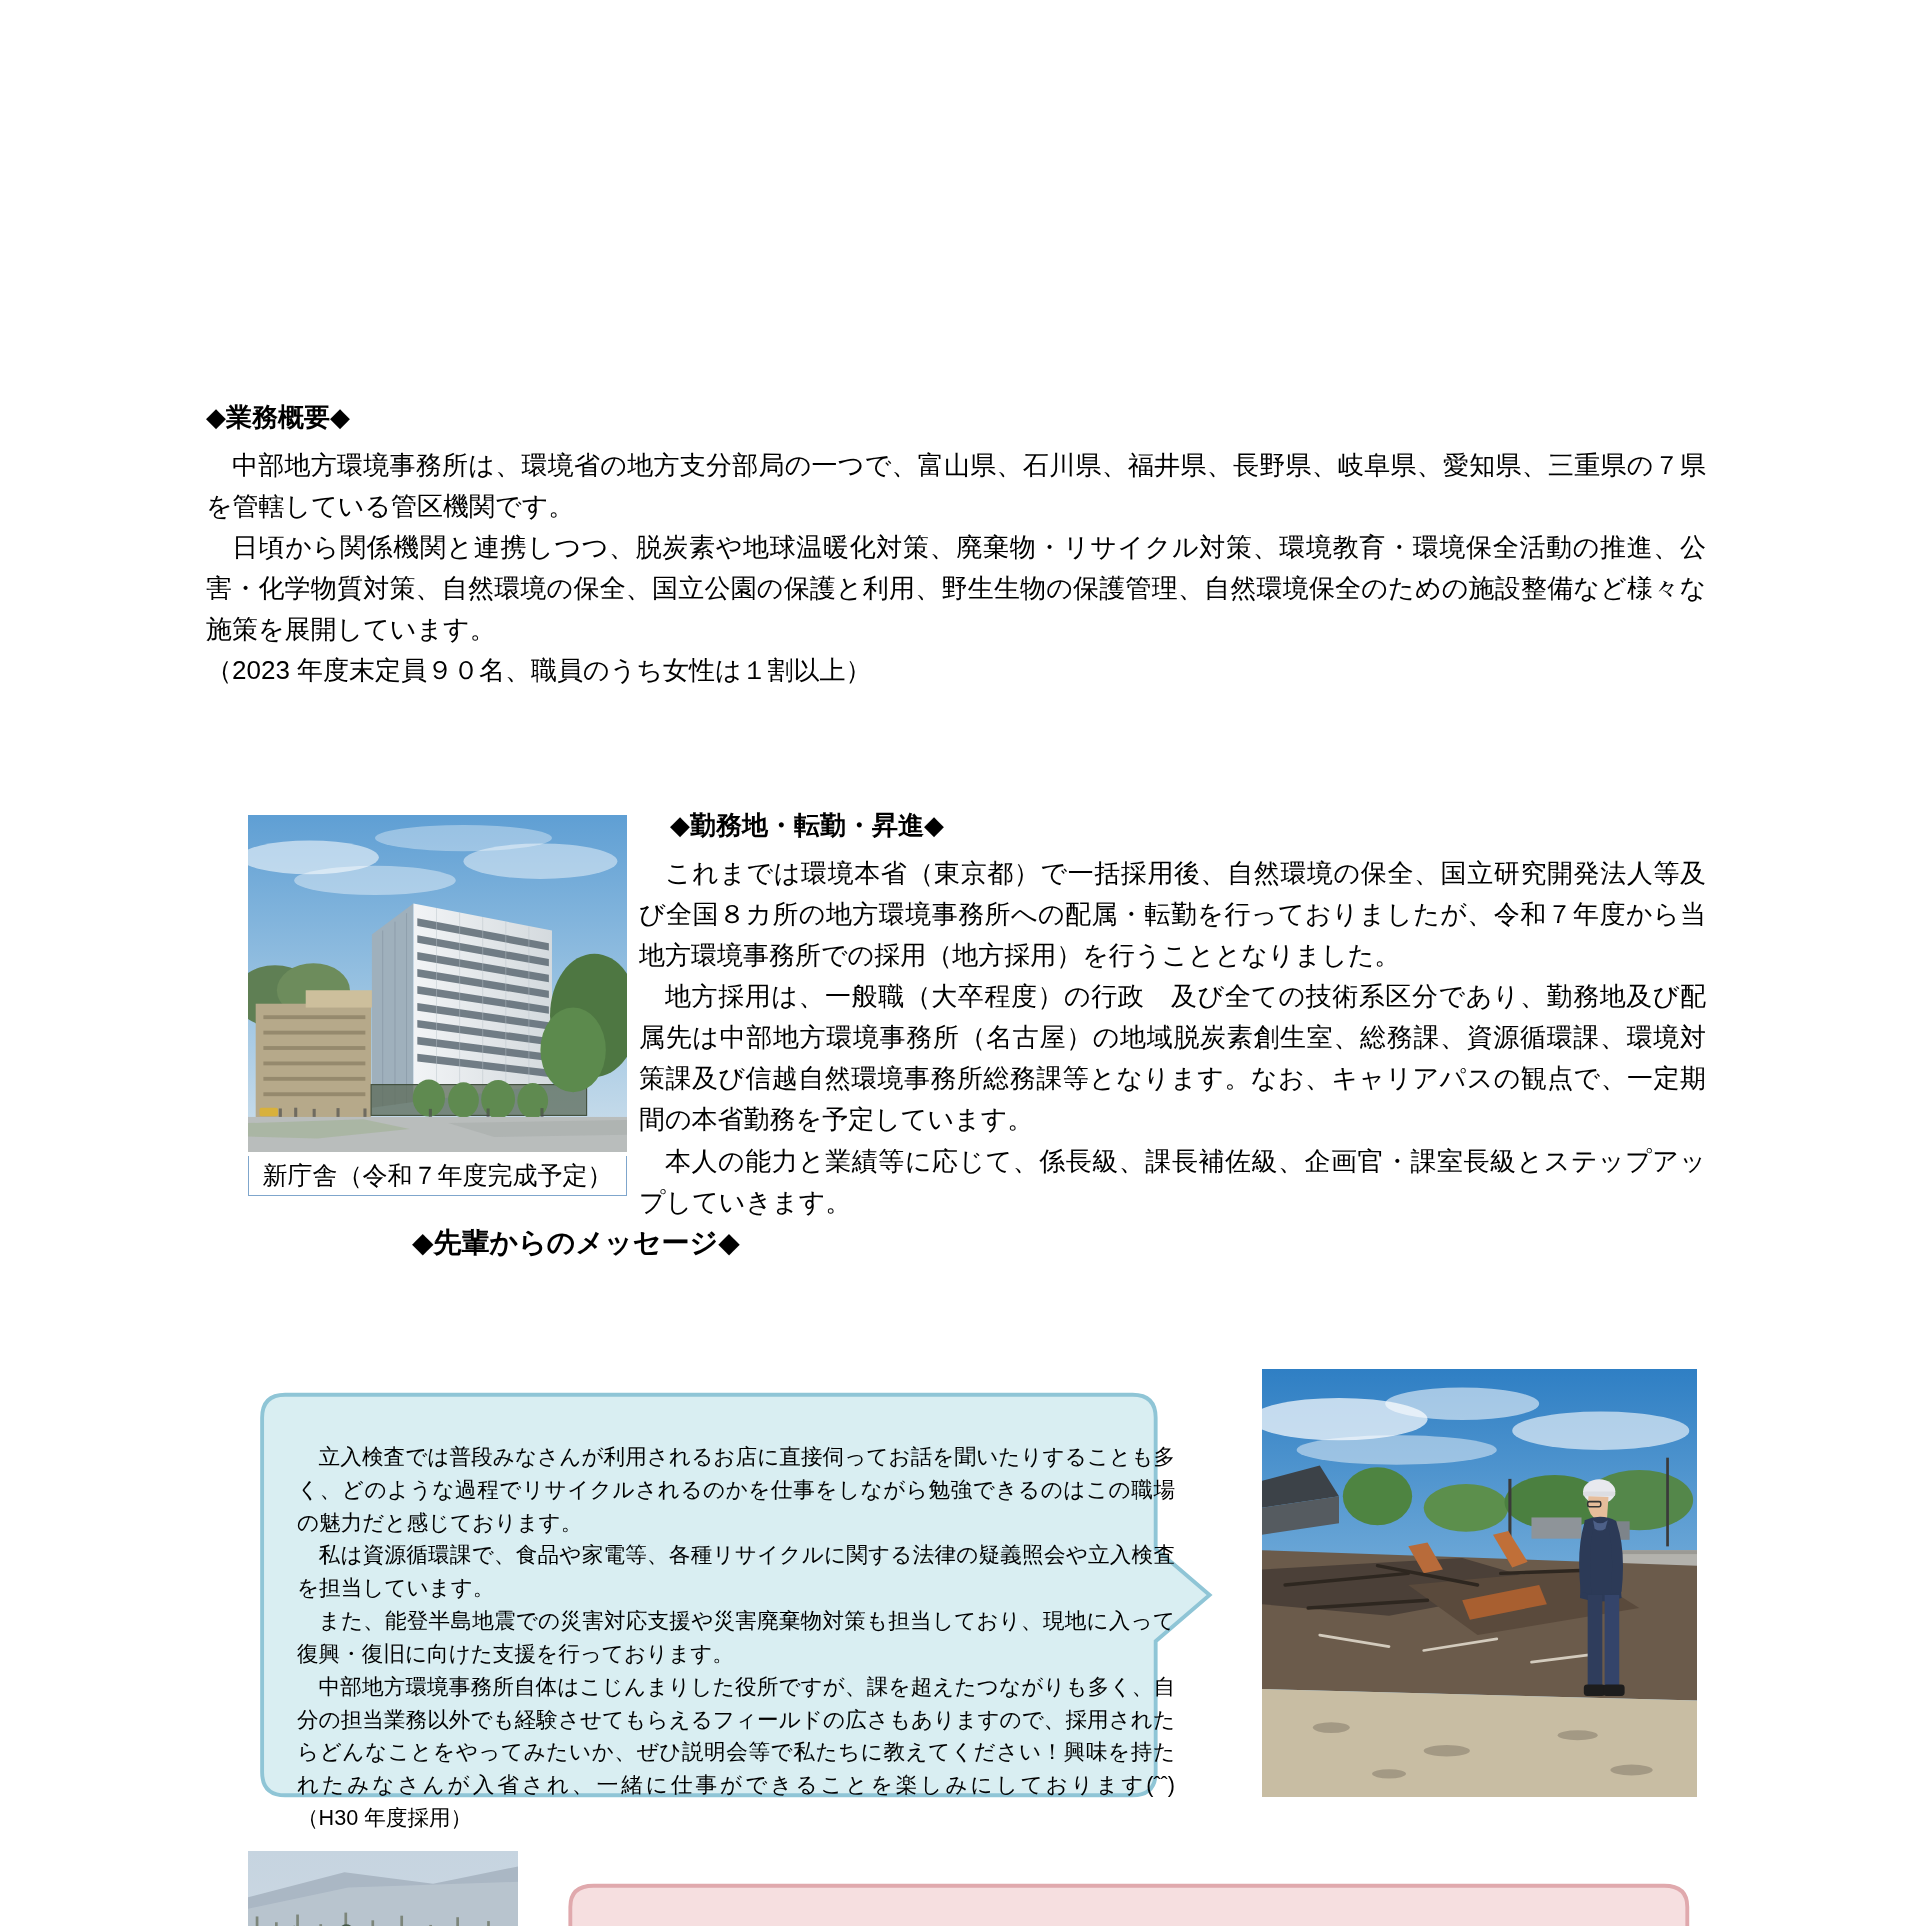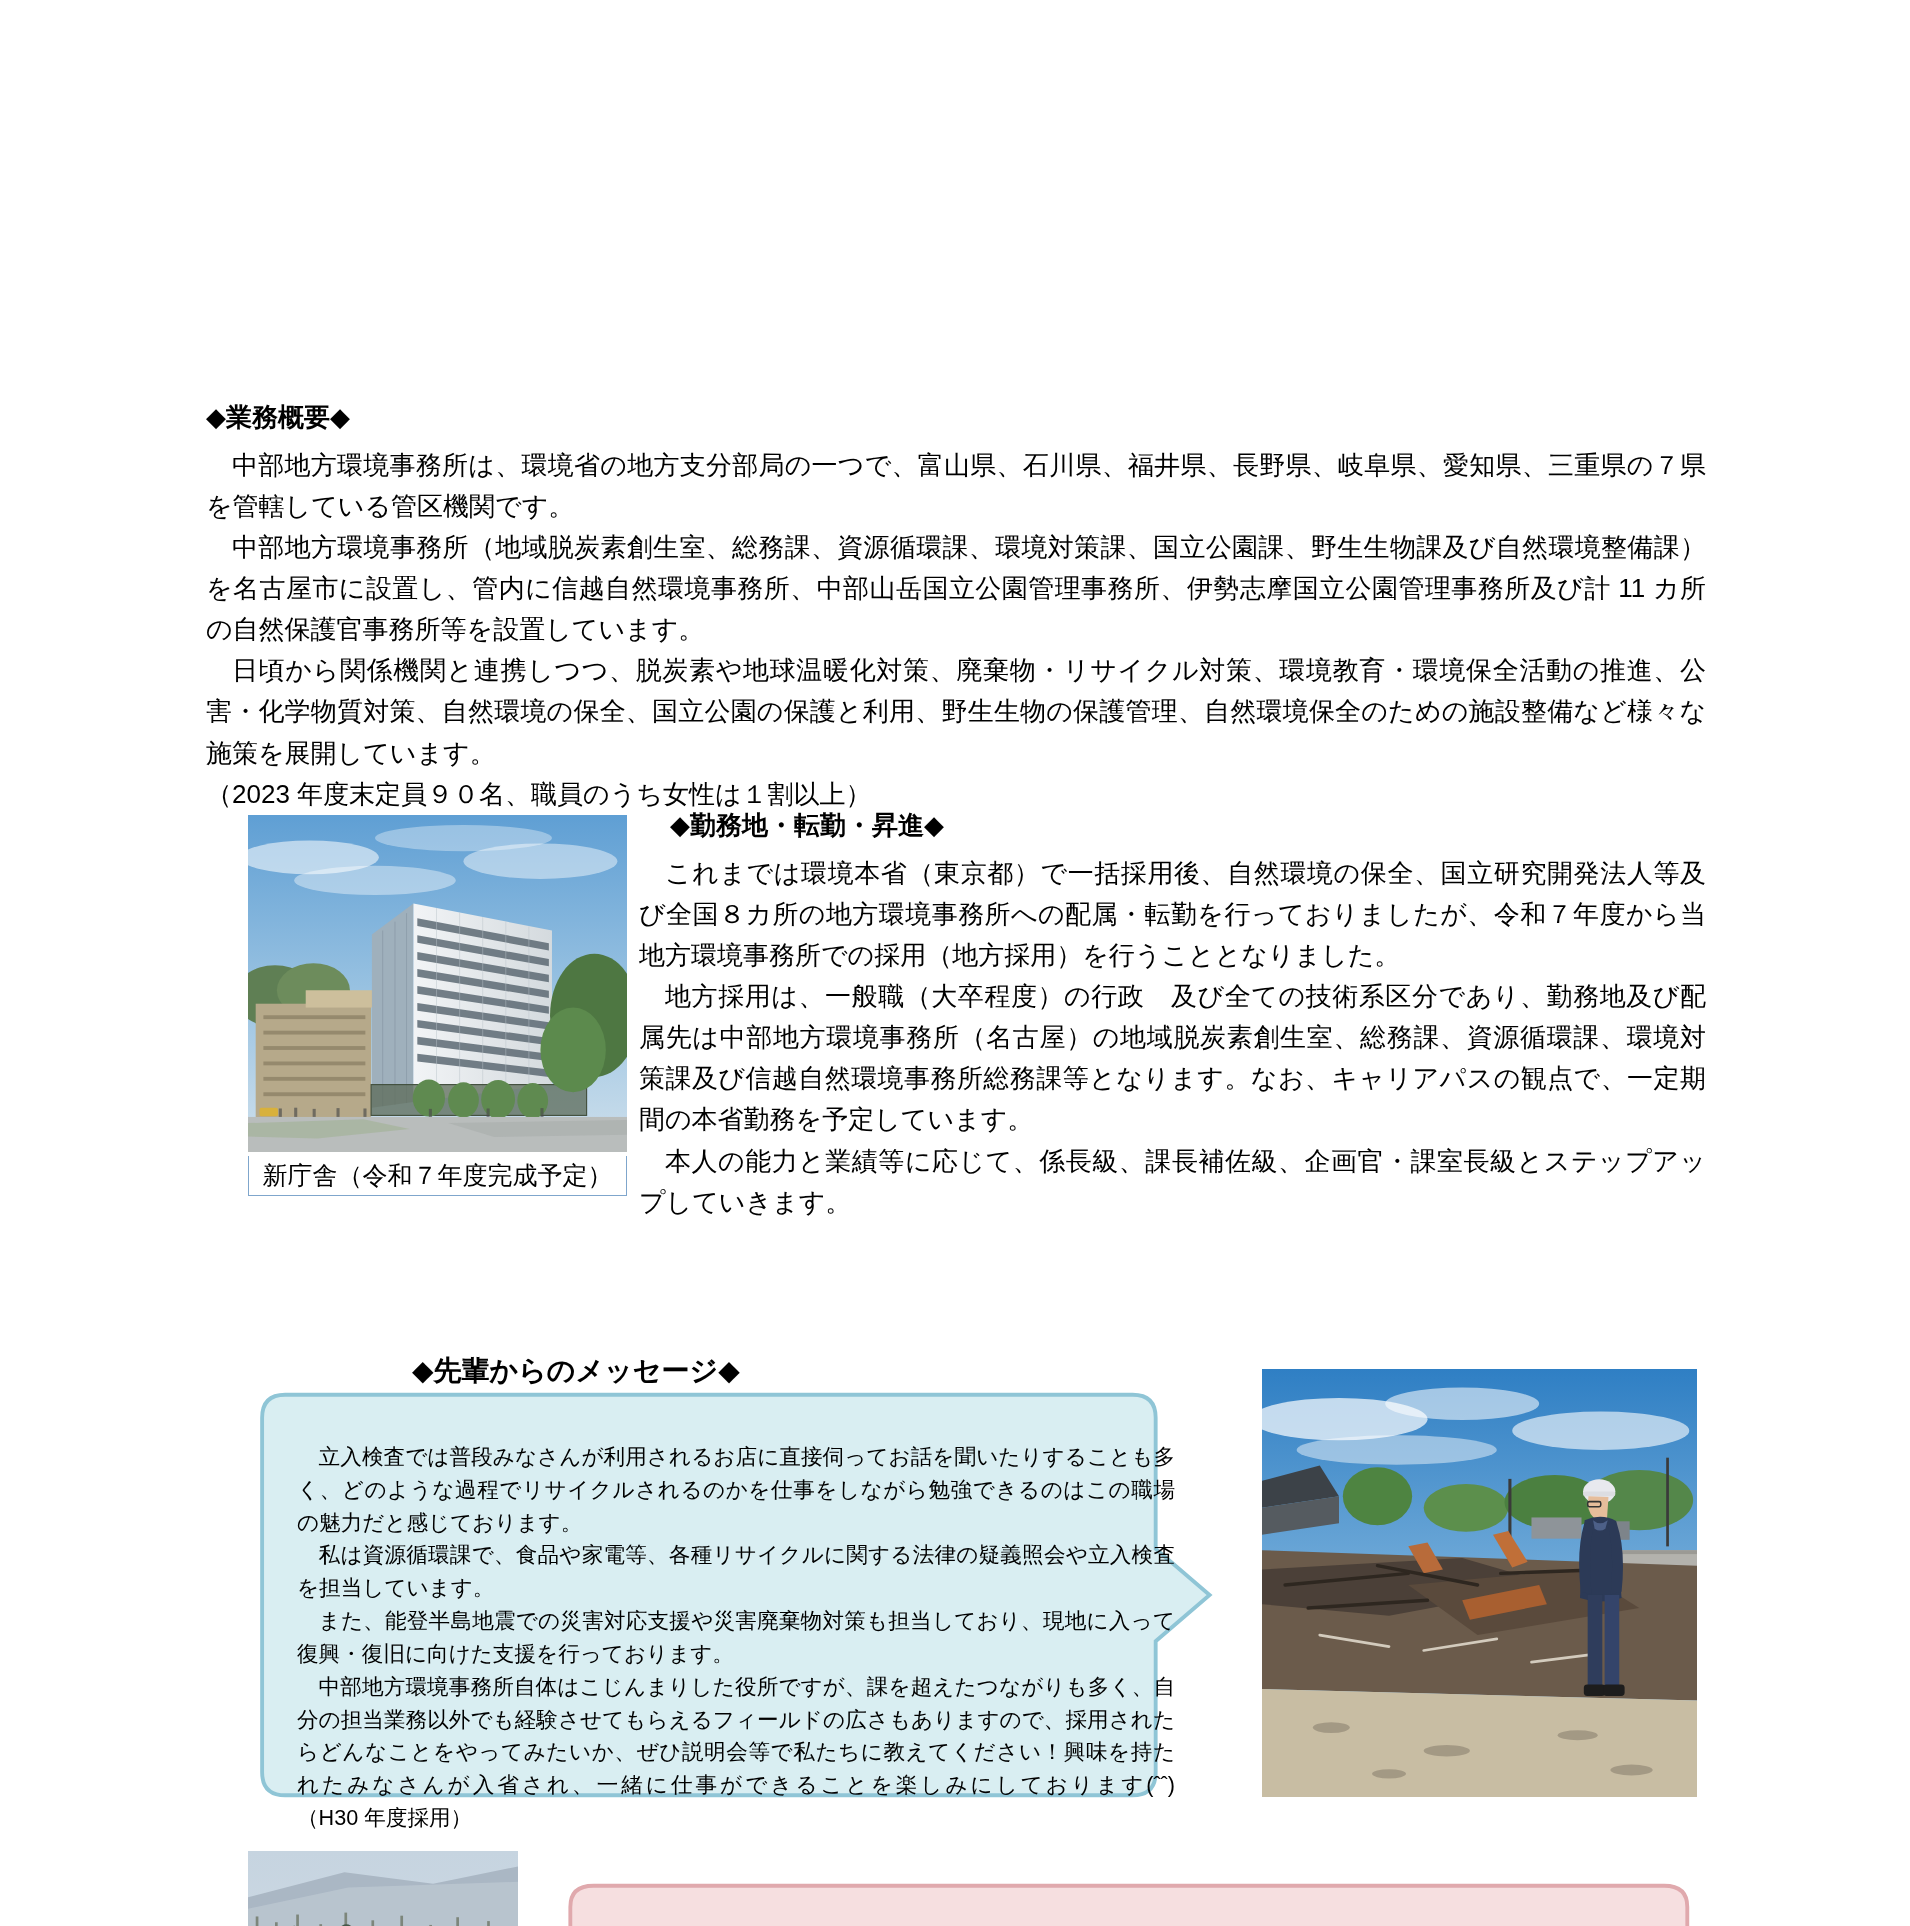--- a/index.html
+++ b/index.html
@@ -117,21 +117,21 @@
   #work-text {
     left: 639px;
     top: 853px;
     width: 1067px;
   }
 
   
   #message-heading {
     position: absolute;
     left: 412px;
-    top: 1353px;
+    top: 1225px;
     font-size: 28px;
   }
 
   
   .bubble {
     position: absolute;
     box-sizing: border-box;
     font-size: 21.6px;
     line-height: 1.52;
     text-align: justify;
@@ -194,21 +194,20 @@
 </head>
 <body>
 
 <div class="page">
 
 
   <div class="sec-heading" id="overview-heading">◆業務概要◆</div>
 
   <div class="body-block" id="overview-text">
     <p>中部地方環境事務所は、環境省の地方支分部局の一つで、富山県、石川県、福井県、長野県、岐阜県、愛知県、三重県の７県を管轄している管区機関です。</p>
-    <p>中部地方環境事務所（地域脱炭素創生室、総務課、資源循環課、環境対策課、国立公園課、野生生物課及び自然環境整備課）を名古屋市に設置し、管内に信越自然環境事務所、中部山岳国立公園管理事務所、伊勢志摩国立公園管理事務所及び計 11 カ所の自然保護官事務所等を設置しています。</p>
     <p>日頃から関係機関と連携しつつ、脱炭素や地球温暖化対策、廃棄物・リサイクル対策、環境教育・環境保全活動の推進、公害・化学物質対策、自然環境の保全、国立公園の保護と利用、野生生物の保護管理、自然環境保全のための施設整備など様々な施策を展開しています。</p>
     <p class="noindent">（2023 年度末定員９０名、職員のうち女性は１割以上）</p>
   </div>
 
   <div class="building-photo">
     <svg viewBox="0 0 985 875" xmlns="http://www.w3.org/2000/svg" preserveAspectRatio="none">
       <defs>
         <linearGradient id="skyG" x1="0" y1="0" x2="0" y2="1">
           <stop offset="0%" stop-color="#5f9fd4"></stop>
           <stop offset="55%" stop-color="#9cc4e2"></stop>

